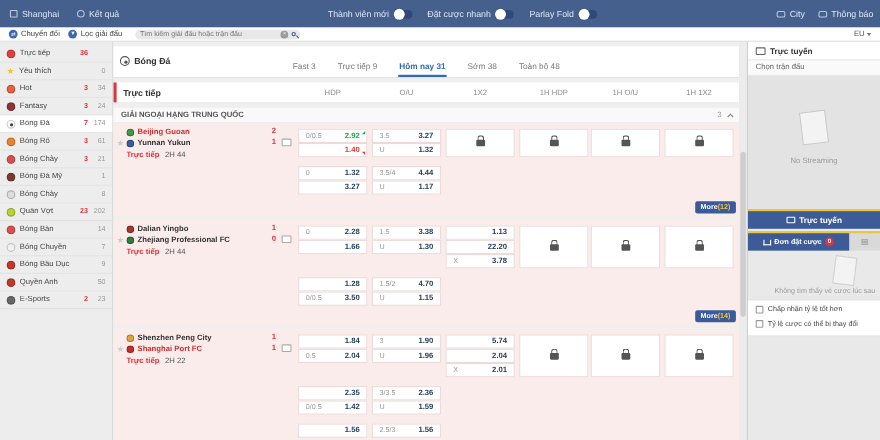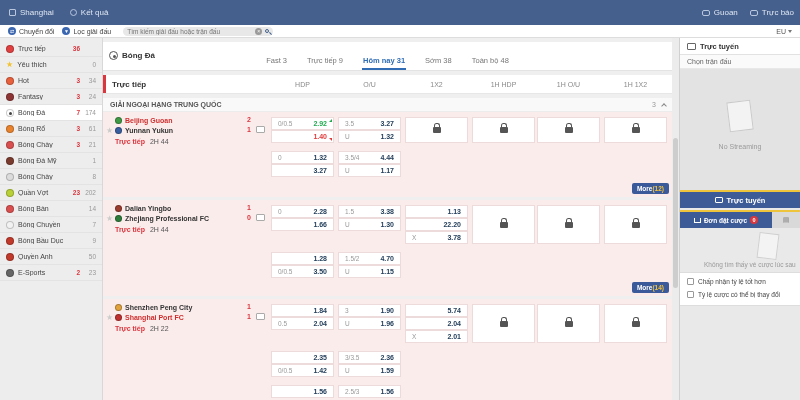--- a/index.html
+++ b/index.html
@@ -115,28 +115,42 @@
   <div class="tb-left">
     <div class="tb-item">
       <span class="ic-box"></span>
       <span>Shanghai</span>
     </div>
     <div class="tb-item">
       <span class="ic-circle"></span>
       <span>Kết quả</span>
     </div>
   </div>
+  <div class="tb-toggles">
+    <div class="tg">
+      <span>Thành viên mới</span>
+      <span class="toggle"></span>
+    </div>
+    <div class="tg">
+      <span>Đặt cược nhanh</span>
+      <span class="toggle"></span>
+    </div>
+    <div class="tg">
+      <span>Parlay Fold</span>
+      <span class="toggle"></span>
+    </div>
+  </div>
   <div class="tb-right">
     <div class="tb-item">
       <span class="ic-bubble"></span>
-      <span>Guoan</span>
+      <span>City</span>
     </div>
     <div class="tb-item">
       <span class="ic-bubble"></span>
-      <span>Trực báo</span>
+      <span>Thông báo</span>
     </div>
   </div>
 </div>
 
 <div class="subbar">
   <div class="chip">
     <span class="chip-ic">⇄</span>
     <span>Chuyển đổi</span>
   </div>
   <div class="chip">

